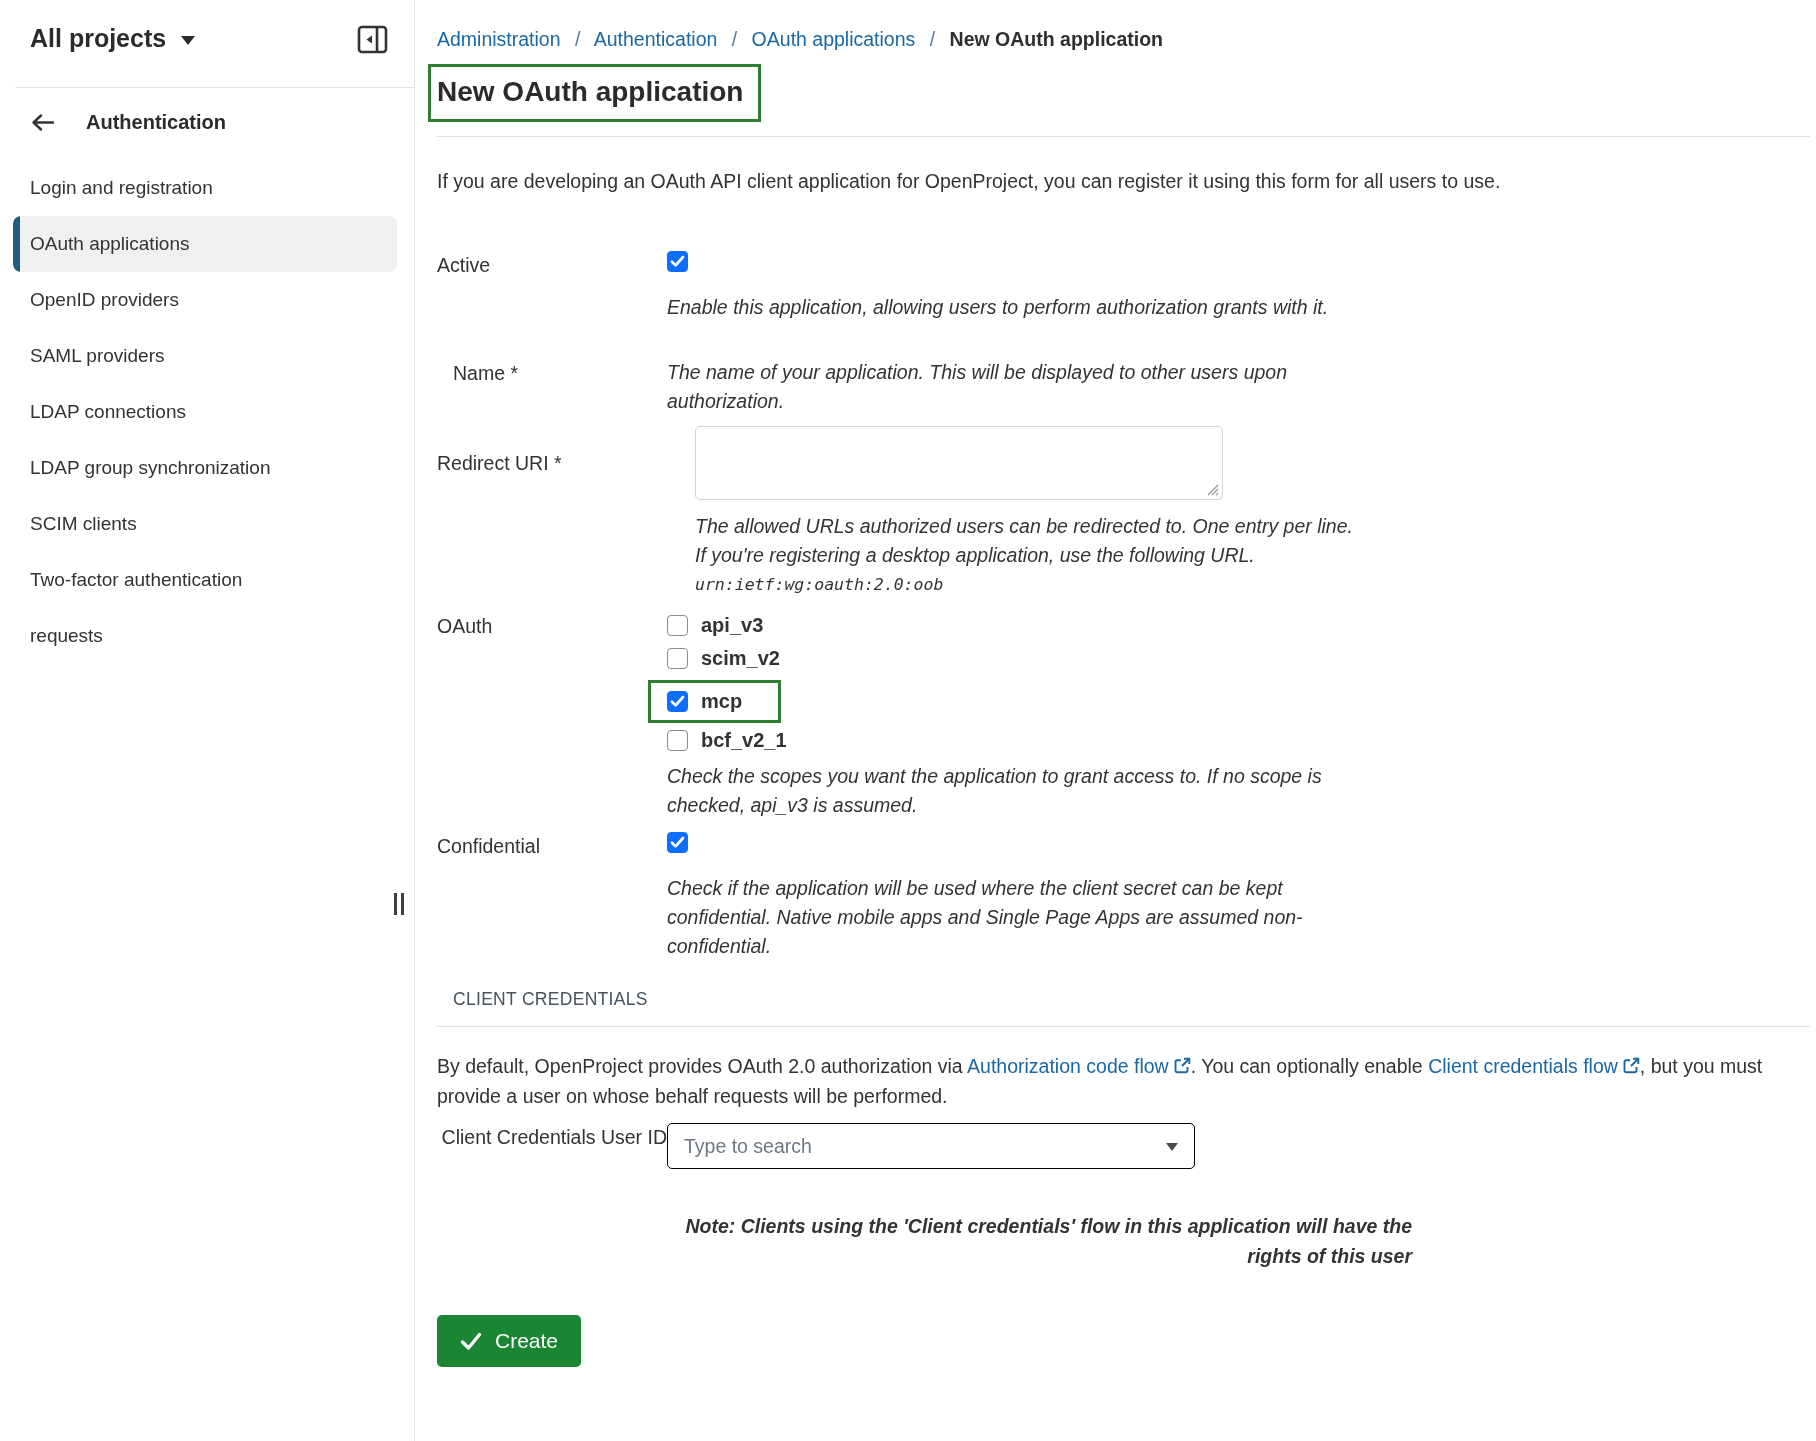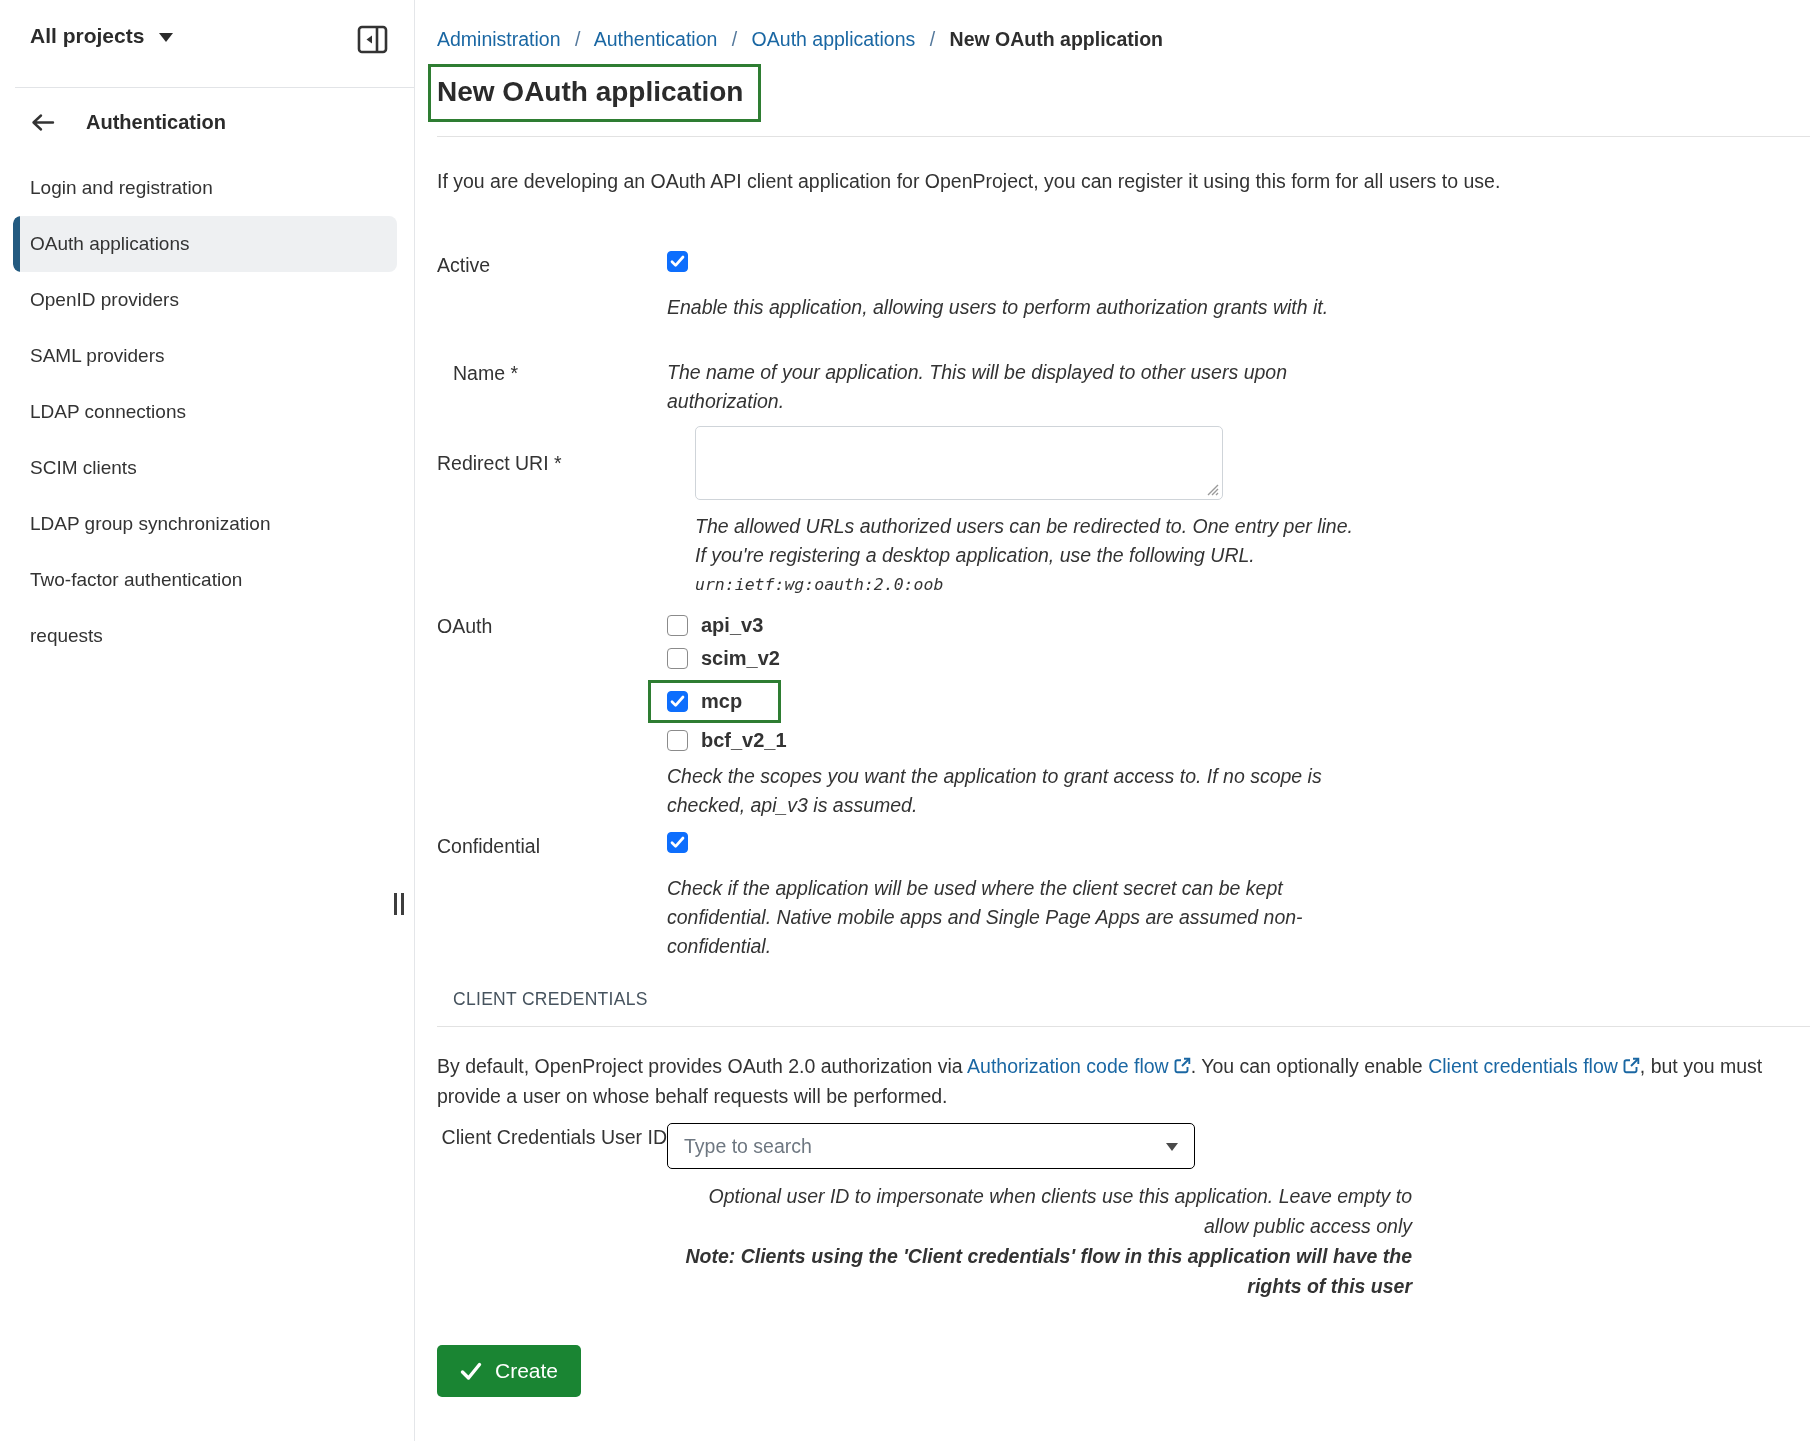--- a/index.html
+++ b/index.html
@@ -15,21 +15,21 @@
   
   .sidebar {
     position:absolute; left:0; top:0; bottom:0; width:415px;
     border-right:1px solid #e4e6e9; background:#fff;
   }
   .sidebar-header { position:relative; height:87px; }
   .project-selector {
     position:absolute; left:30px; top:24px;
     display:flex; align-items:center; gap:15px;
     background:none; border:none; padding:0; cursor:pointer;
-    font-family:inherit; font-size:21px; font-weight:700; color:#2b2b2b;
+    font-family:inherit; font-size:25px; font-weight:700; color:#2b2b2b;
   }
   .caret-down {
     width:0; height:0; margin-top:3px;
     border-left:7px solid transparent; border-right:7px solid transparent;
     border-top:9px solid #2b2b2b;
   }
   .collapse-btn {
     position:absolute; right:26px; top:25px;
     background:none; border:none; padding:0; cursor:pointer; line-height:0;
   }
@@ -184,22 +184,22 @@
       </button>
       <span class="back-title">Authentication</span>
     </div>
 
     <nav class="menu">
       <div class="menu-item">Login and registration</div>
       <div class="menu-item active">OAuth applications</div>
       <div class="menu-item">OpenID providers</div>
       <div class="menu-item">SAML providers</div>
       <div class="menu-item">LDAP connections</div>
+      <div class="menu-item">LDAP group synchronization</div>
       <div class="menu-item">SCIM clients</div>
-      <div class="menu-item">LDAP group synchronization</div>
       <div class="menu-item">Two-factor authentication</div>
       <div class="menu-item">requests</div>
     </nav>
 
     <div class="resize-handle">
         <span></span>
         <span></span>
       </div>
   </aside>
 
@@ -316,21 +316,21 @@
               <path d="M15 2 L8 9" fill="none" stroke="#1a67a3" stroke-width="1.9"></path>
             </svg></a><span>, but you must provide a user on whose behalf requests will be performed.</span></p>
 
       <div class="row row-userid">
         <div class="flabel">Client Credentials User ID</div>
         <div>
           <div class="select">
             <span class="placeholder">Type to search</span>
             <span class="sel-caret"></span>
           </div>
-          <p class="hint wide"><span>Optional user ID to impersonate when clients use this application. Leave empty to allow public access only</span><br><span class="note-part">Note: Clients using the 'Client credentials' flow in this application will have the rights of this user</span></p>
+          <p class="hint wide"><br><span class="note-part">Note: Clients using the 'Client credentials' flow in this application will have the rights of this user</span></p>
         </div>
       </div>
 
       <button class="create-btn">
         <svg width="22" height="19" viewBox="0 0 22 19">
           <path d="M2.5 10 L8.5 16 L19.5 2.5" fill="none" stroke="#fff" stroke-width="3.4" stroke-linecap="round" stroke-linejoin="round"></path>
         </svg>
         <span>Create</span>
       </button>
     </section>

